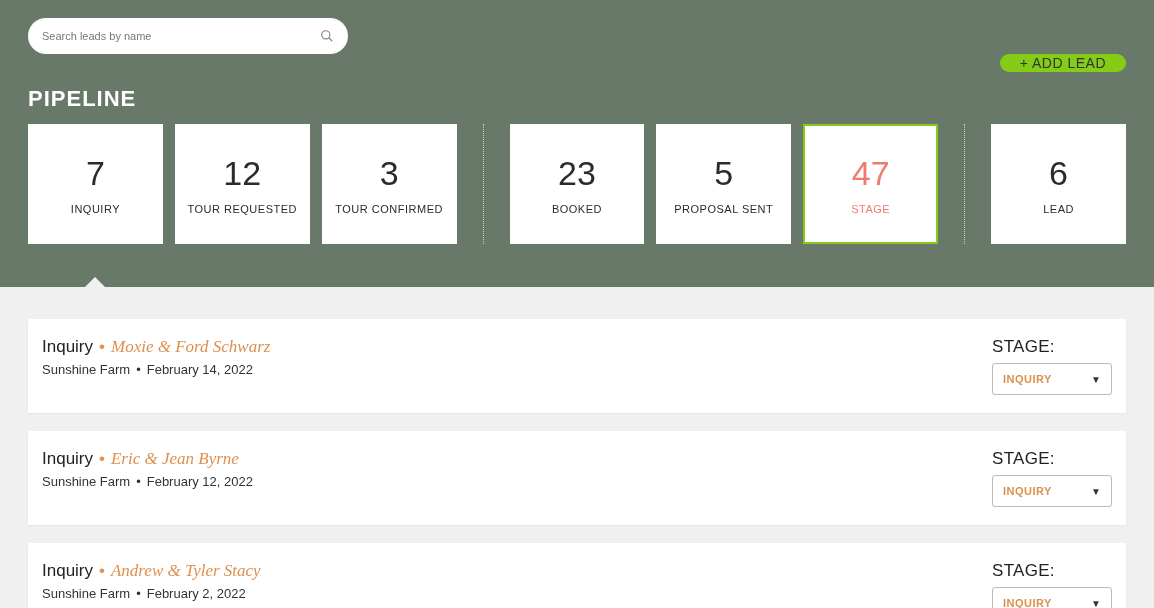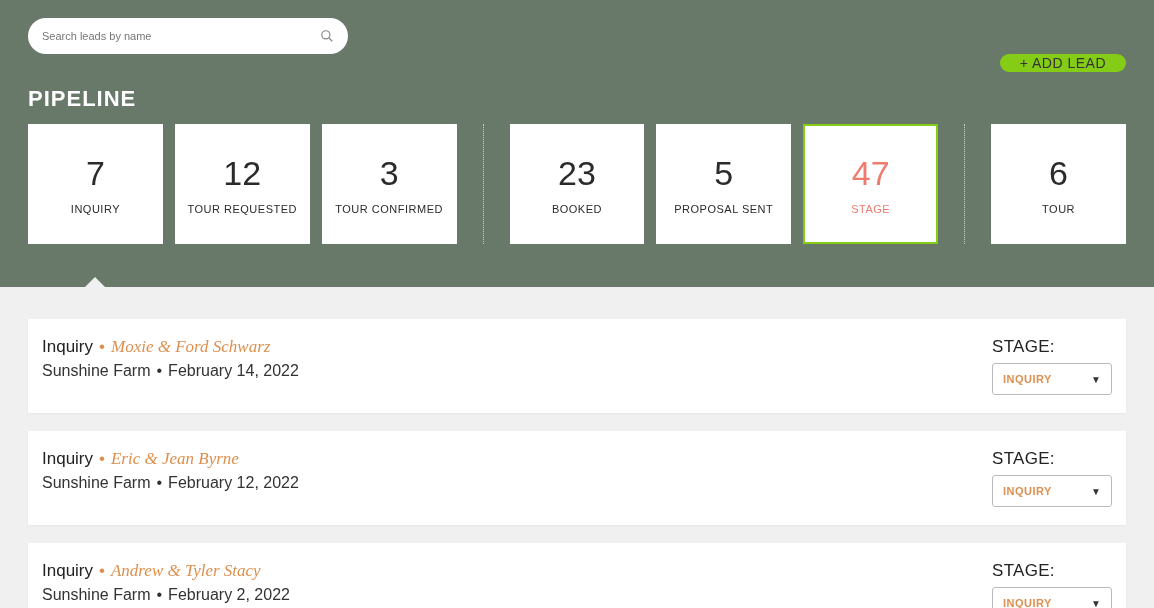--- a/index.html
+++ b/index.html
@@ -134,21 +134,21 @@
     margin-bottom: 5px;
   }
   .lead-left .stage-name { font-weight: 500; }
   .lead-left .dot { color: #dd8f4e; margin: 0 6px; }
   .lead-left .names {
     font-style: italic;
     color: #dd8f4e;
     font-family: Georgia, serif;
   }
   .lead-left .line2 {
-    font-size: 16px;
+    font-size: 13px;
     color: #333;
   }
   .lead-left .dot2 { margin: 0 6px; color: #333; }
   .lead-right {
     text-align: left;
   }
   .lead-right .stage-label {
     font-size: 17px;
     color: #222;
     margin-bottom: 6px;
@@ -216,21 +216,21 @@
         <div class="count">5</div>
         <div class="label">PROPOSAL SENT</div>
       </div>
       <div class="stage-card booked">
         <div class="count">47</div>
         <div class="label">STAGE</div>
       </div>
       <div class="divider"></div>
       <div class="stage-card">
         <div class="count">6</div>
-        <div class="label">TOUR</div>
+        <div class="label">LEAD</div>
       </div>
     </div>
 </div>
 
 <div class="leads" id="leads">
     <div class="lead-card">
       <div class="lead-left">
         <div class="line1"><span class="stage-name">Inquiry</span><span class="dot">•</span><span class="names">Moxie &amp; Ford Schwarz</span></div>
         <div class="line2"><span>Sunshine Farm</span><span class="dot2">•</span><span>February 14, 2022</span></div>
       </div>

